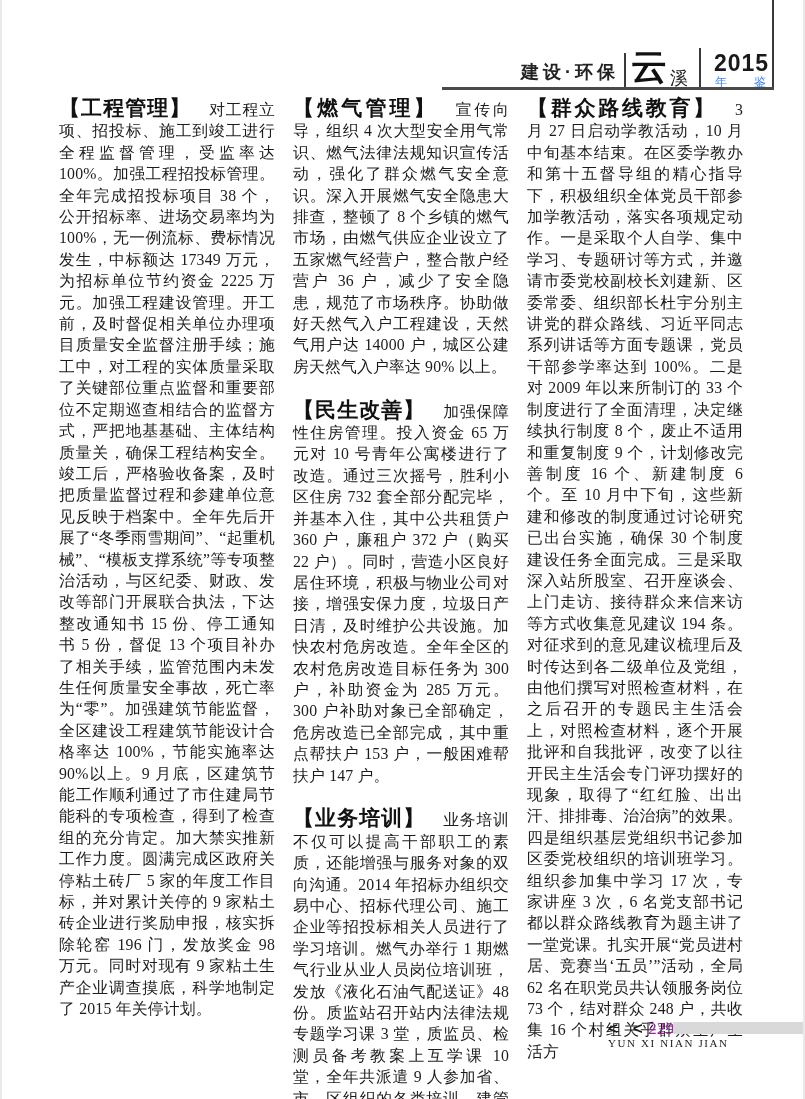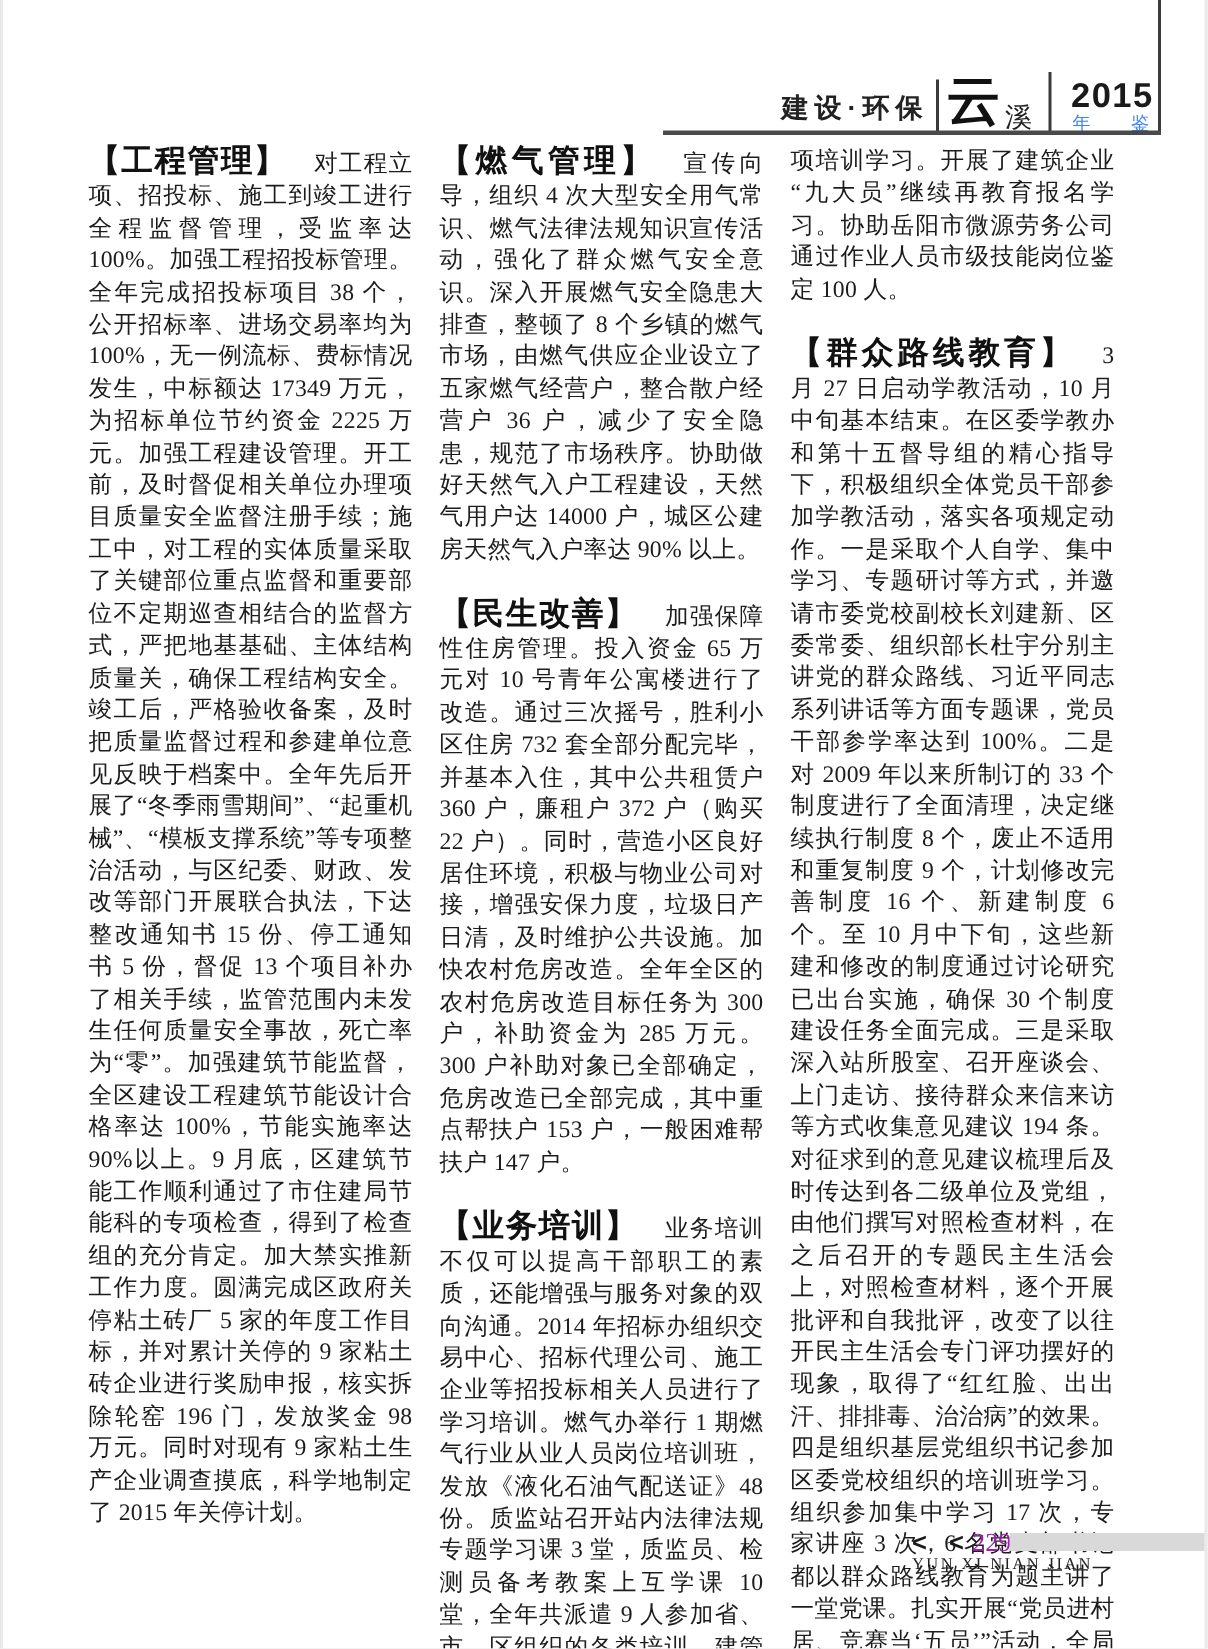--- a/index.html
+++ b/index.html
@@ -94,21 +94,20 @@
     <p><span class="sec-t">【工程管理】</span><span>对工程立项、招投标、施工到竣工进行全程监督管理，受监率达 100%。加强工程招投标管理。全年完成招投标项目 38 个，公开招标率、进场交易率均为 100%，无一例流标、费标情况发生，中标额达 17349 万元，为招标单位节约资金 2225 万元。加强工程建设管理。开工前，及时督促相关单位办理项目质量安全监督注册手续；施工中，对工程的实体质量采取了关键部位重点监督和重要部位不定期巡查相结合的监督方式，严把地基基础、主体结构质量关，确保工程结构安全。竣工后，严格验收备案，及时把质量监督过程和参建单位意见反映于档案中。全年先后开展了“冬季雨雪期间”、“起重机械”、“模板支撑系统”等专项整治活动，与区纪委、财政、发改等部门开展联合执法，下达整改通知书 15 份、停工通知书 5 份，督促 13 个项目补办了相关手续，监管范围内未发生任何质量安全事故，死亡率为“零”。加强建筑节能监督，全区建设工程建筑节能设计合格率达 100%，节能实施率达 90%以上。9 月底，区建筑节能工作顺利通过了市住建局节能科的专项检查，得到了检查组的充分肯定。加大禁实推新工作力度。圆满完成区政府关停粘土砖厂 5 家的年度工作目标，并对累计关停的 9 家粘土砖企业进行奖励申报，核实拆除轮窑 196 门，发放奖金 98 万元。同时对现有 9 家粘土生产企业调查摸底，科学地制定了 2015 年关停计划。</span></p>
   </div>
 
   <div class="col col-2">
     <p><span class="sec-t">【燃气管理】</span><span>宣传向导，组织 4 次大型安全用气常识、燃气法律法规知识宣传活动，强化了群众燃气安全意识。深入开展燃气安全隐患大排查，整顿了 8 个乡镇的燃气市场，由燃气供应企业设立了五家燃气经营户，整合散户经营户 36 户，减少了安全隐患，规范了市场秩序。协助做好天然气入户工程建设，天然气用户达 14000 户，城区公建房天然气入户率达 90% 以上。</span></p>
     <p><span class="sec-t">【民生改善】</span><span>加强保障性住房管理。投入资金 65 万元对 10 号青年公寓楼进行了改造。通过三次摇号，胜利小区住房 732 套全部分配完毕，并基本入住，其中公共租赁户 360 户，廉租户 372 户（购买 22 户）。同时，营造小区良好居住环境，积极与物业公司对接，增强安保力度，垃圾日产日清，及时维护公共设施。加快农村危房改造。全年全区的农村危房改造目标任务为 300 户，补助资金为 285 万元。300 户补助对象已全部确定，危房改造已全部完成，其中重点帮扶户 153 户，一般困难帮扶户 147 户。</span></p>
     <p><span class="sec-t">【业务培训】</span><span>业务培训不仅可以提高干部职工的素质，还能增强与服务对象的双向沟通。2014 年招标办组织交易中心、招标代理公司、施工企业等招投标相关人员进行了学习培训。燃气办举行 1 期燃气行业从业人员岗位培训班，发放《液化石油气配送证》48 份。质监站召开站内法律法规专题学习课 3 堂，质监员、检测员备考教案上互学课 10 堂，全年共派遣 9 人参加省、市、区组织的各类培训。建管站组织全区质安人员参加了省市组织的持证上岗、临时用电、起重机械、建筑消防、岗位鉴定员等专</span></p>
   </div>
 
   <div class="col col-3">
-    <p>项培训学习。开展了建筑企业“九大员”继续再教育报名学习。协助岳阳市微源劳务公司通过作业人员市级技能岗位鉴定 100 人。</p>
     <p><span class="sec-t">【群众路线教育】</span><span>3 月 27 日启动学教活动，10 月中旬基本结束。在区委学教办和第十五督导组的精心指导下，积极组织全体党员干部参加学教活动，落实各项规定动作。一是采取个人自学、集中学习、专题研讨等方式，并邀请市委党校副校长刘建新、区委常委、组织部长杜宇分别主讲党的群众路线、习近平同志系列讲话等方面专题课，党员干部参学率达到 100%。二是对 2009 年以来所制订的 33 个制度进行了全面清理，决定继续执行制度 8 个，废止不适用和重复制度 9 个，计划修改完善制度 16 个、新建制度 6 个。至 10 月中下旬，这些新建和修改的制度通过讨论研究已出台实施，确保 30 个制度建设任务全面完成。三是采取深入站所股室、召开座谈会、上门走访、接待群众来信来访等方式收集意见建议 194 条。对征求到的意见建议梳理后及时传达到各二级单位及党组，由他们撰写对照检查材料，在之后召开的专题民主生活会上，对照检查材料，逐个开展批评和自我批评，改变了以往开民主生活会专门评功摆好的现象，取得了“红红脸、出出汗、排排毒、治治病”的效果。四是组织基层党组织书记参加区委党校组织的培训班学习。组织参加集中学习 17 次，专家讲座 3 次，6 名党支部书记都以群众路线教育为题主讲了一堂党课。扎实开展“党员进村居、竞赛当‘五员’”活动，全局 62 名在职党员共认领服务岗位 73 个，结对群众 248 户，共收集 16 个村组关乎群众生产生活方</span></p>
   </div>
 
   <div>
     <span class="ftr-marks">&lt; &lt;</span>
     <span class="ftr-pagenum">229</span>
     <span class="ftr-bar"></span>
     <span class="ftr-roman">YUN XI NIAN JIAN</span>
   </div>
 

